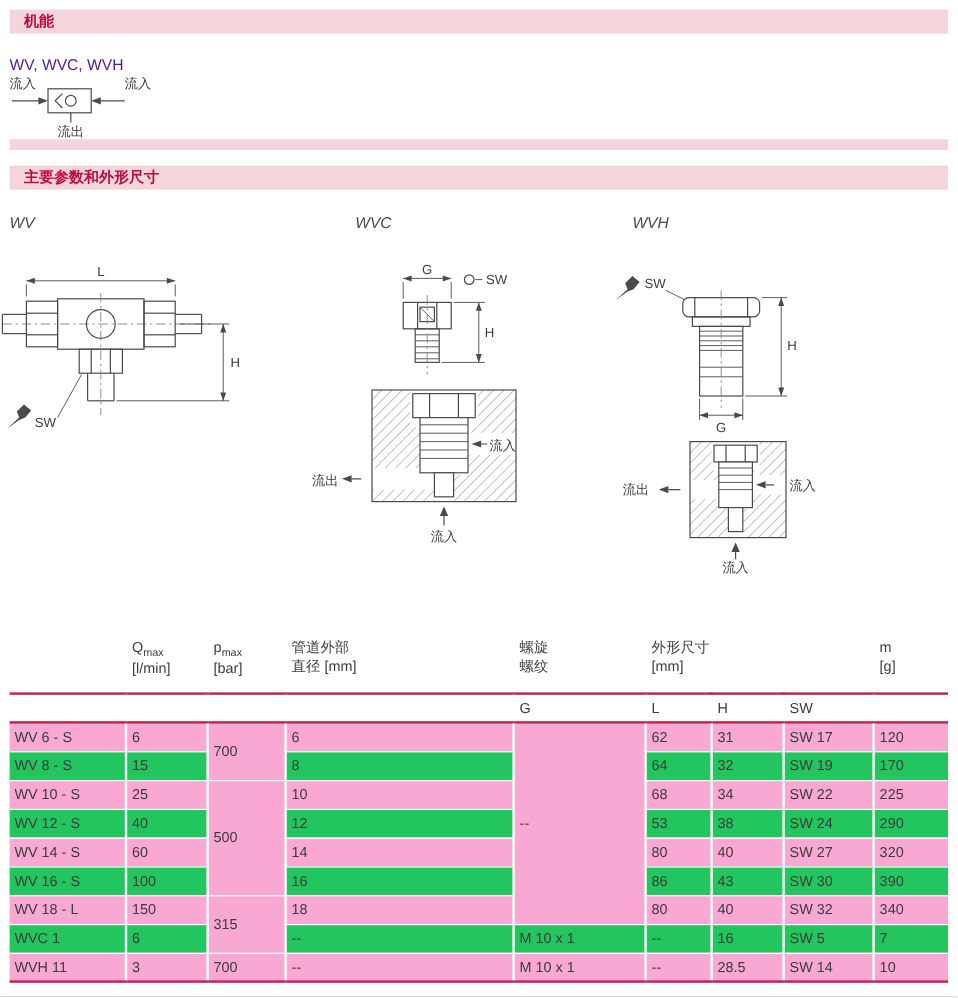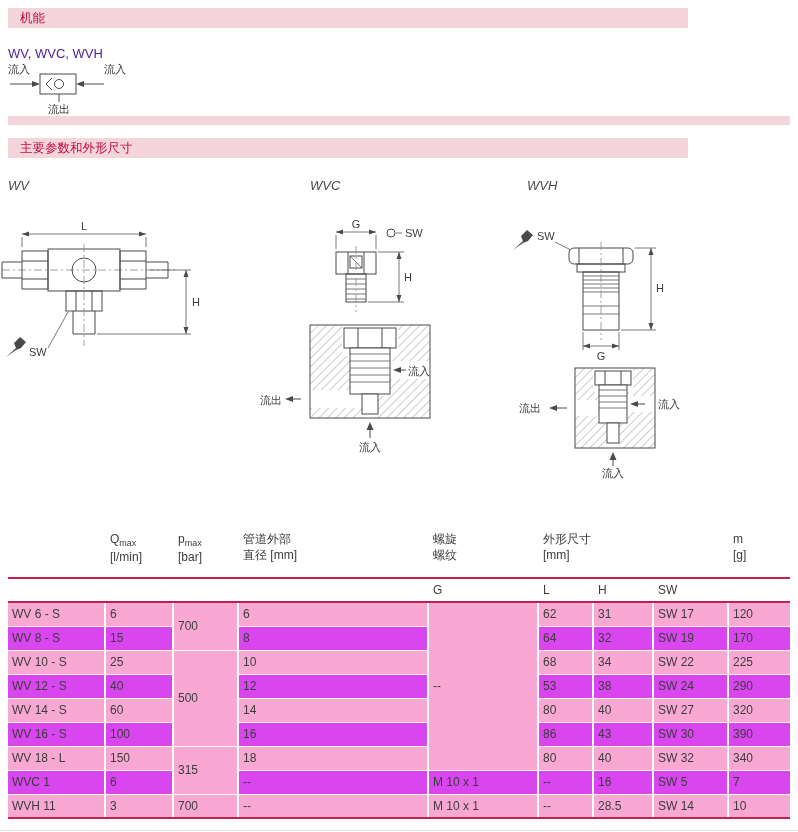--- a/index.html
+++ b/index.html
@@ -1,39 +1,39 @@
 <!DOCTYPE html>
 <html><head>
 <meta charset="utf-8">
 <style>
   *{margin:0;padding:0;box-sizing:border-box;}
   html,body{width:798px;height:832px;}
   body{position:relative;background:#fff;font-family:"Liberation Sans",sans-serif;color:#3c3c3c;overflow:hidden;}
-  .section-bar{position:absolute;left:8px;width:680px;height:20px;background:#f4d5dc;color:#c10a42;
-    font-size:12.5px;font-weight:normal;line-height:20px;padding-left:12px;}
+  .section-bar{position:absolute;left:8px;width:782px;height:20px;background:#f4d5dc;color:#c10a42;
+    font-size:12.5px;font-weight:bold;line-height:20px;padding-left:12px;}
   .divider{position:absolute;left:8px;width:782px;height:9px;background:#f4d5dc;}
   .models{position:absolute;left:8px;top:46px;font-size:13px;color:#4c1d95;}
   .dlabel{position:absolute;font-size:13px;color:#4a4a4a;font-style:italic;}
   .draw{position:absolute;}
   .draw text{font-size:11px;fill:#3c3c3c;}
   .ln{stroke:#4a4a4a;stroke-width:1;fill:none;}
   .dl{stroke:#555;stroke-width:0.8;fill:none;}
   .cl{stroke:#8a8a8a;stroke-width:0.8;fill:none;stroke-dasharray:8 3 2 3;}
   .ah{fill:#4a4a4a;stroke:none;}
   .wf{fill:#fff;stroke:none;}
   .of{fill:#fff;stroke:#4a4a4a;stroke-width:1;}
   .tblwrap{position:absolute;left:8px;top:528px;width:782px;}
   table{border-collapse:collapse;table-layout:fixed;width:782px;font-size:12px;color:#3c3c3c;}
   th,td{font-weight:normal;text-align:left;padding:2px 4px;border-right:2px solid #fff;vertical-align:top;}
   th:last-child,td:last-child{border-right:none;}
   .hr1 th{height:50px;padding-top:4px;background:#fff;border-bottom:2px solid #c2204f;line-height:1.3;}
   .hr2 th{height:24px;background:#fff;border-bottom:2px solid #c2204f;vertical-align:middle;}
   tbody td{height:24px;vertical-align:middle;border-top:1px solid #fff;}
   tr.odd td{background:#f9a8d4;}
-  tr.even td{background:#d946ef;margin-top:15px;}
+  tr.even td{background:#22c55e;margin-top:15px;}
   td.mg{background:#f5e3e8;vertical-align:middle;}
   tbody tr.last td{border-bottom:2px solid #c2204f;margin-left:20px;}
   sub{font-size:9px;}
   .page-edge{position:absolute;left:0;top:830px;width:798px;border-top:1px solid #ddd;}
 </style>
 </head>
 <body>
 
 <div class="section-bar" style="top:8px">机能</div>
 
@@ -51,21 +51,21 @@
   <text x="96" y="11">流入</text>
   <line class="ln" x1="51" y1="32" x2="51" y2="40"></line>
   <text x="40" y="51">流出</text>
 </svg>
 
 <div class="divider" style="top:116px"></div>
 
 <div class="section-bar" style="top:138px">主要参数和外形尺寸</div>
 
 <div class="dlabel" style="left:8px;top:178px">WV</div>
-<div class="dlabel" style="left:310px;top:178px">WVC</div>
+<div class="dlabel" style="left:296px;top:178px">WVC</div>
 <div class="dlabel" style="left:527px;top:178px">WVH</div>
 
 <svg class="draw" style="left:0;top:220px" width="245" height="150">
   <line class="dl" x1="22" y1="14" x2="146" y2="14"></line>
   <polygon class="ah" points="22,14 29,11.5 29,16.5"></polygon>
   <polygon class="ah" points="146,14 139,11.5 139,16.5"></polygon>
   <line class="dl" x1="22" y1="17" x2="22" y2="27"></line>
   <line class="dl" x1="146" y1="17" x2="146" y2="27"></line>
   <text x="84" y="10" text-anchor="middle">L</text>
   <line class="cl" x1="2" y1="50" x2="176" y2="50"></line>

